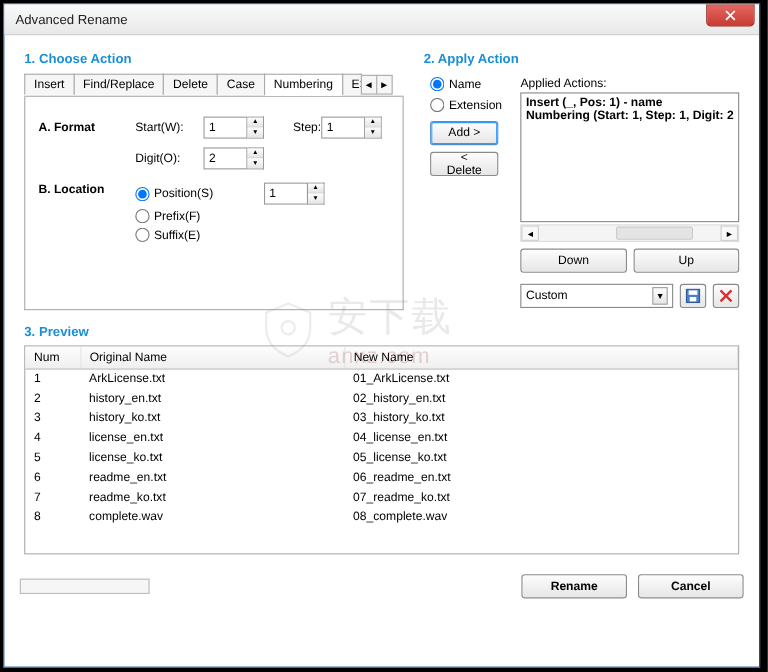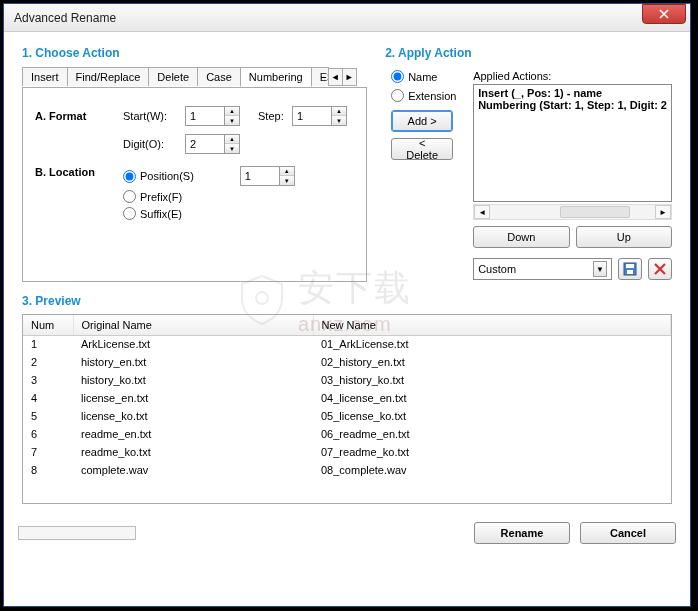--- a/index.html
+++ b/index.html
@@ -96,21 +96,21 @@
           <div class="form-row">
             <strong>A. Format</strong>
             <span class="form-lbl">Start(W):</span>
             <div class="spinner">
               <input value="1" style="">
               <div class="spin-btns">
                   <div class="spin-btn">▲</div>
                   <div class="spin-btn">▼</div>
                 </div>
             </div>
-            <span class="form-lbl" style="margin-left:18px;width:34px;">Step:</span>
+            <span class="form-lbl" style="margin-left:18px;width:34px;text-align:right;">Step:</span>
             <div class="spinner">
               <input value="1" style="">
               <div class="spin-btns">
                   <div class="spin-btn">▲</div>
                   <div class="spin-btn">▼</div>
                 </div>
             </div>
           </div>
           <div class="form-row">
             <strong></strong>

